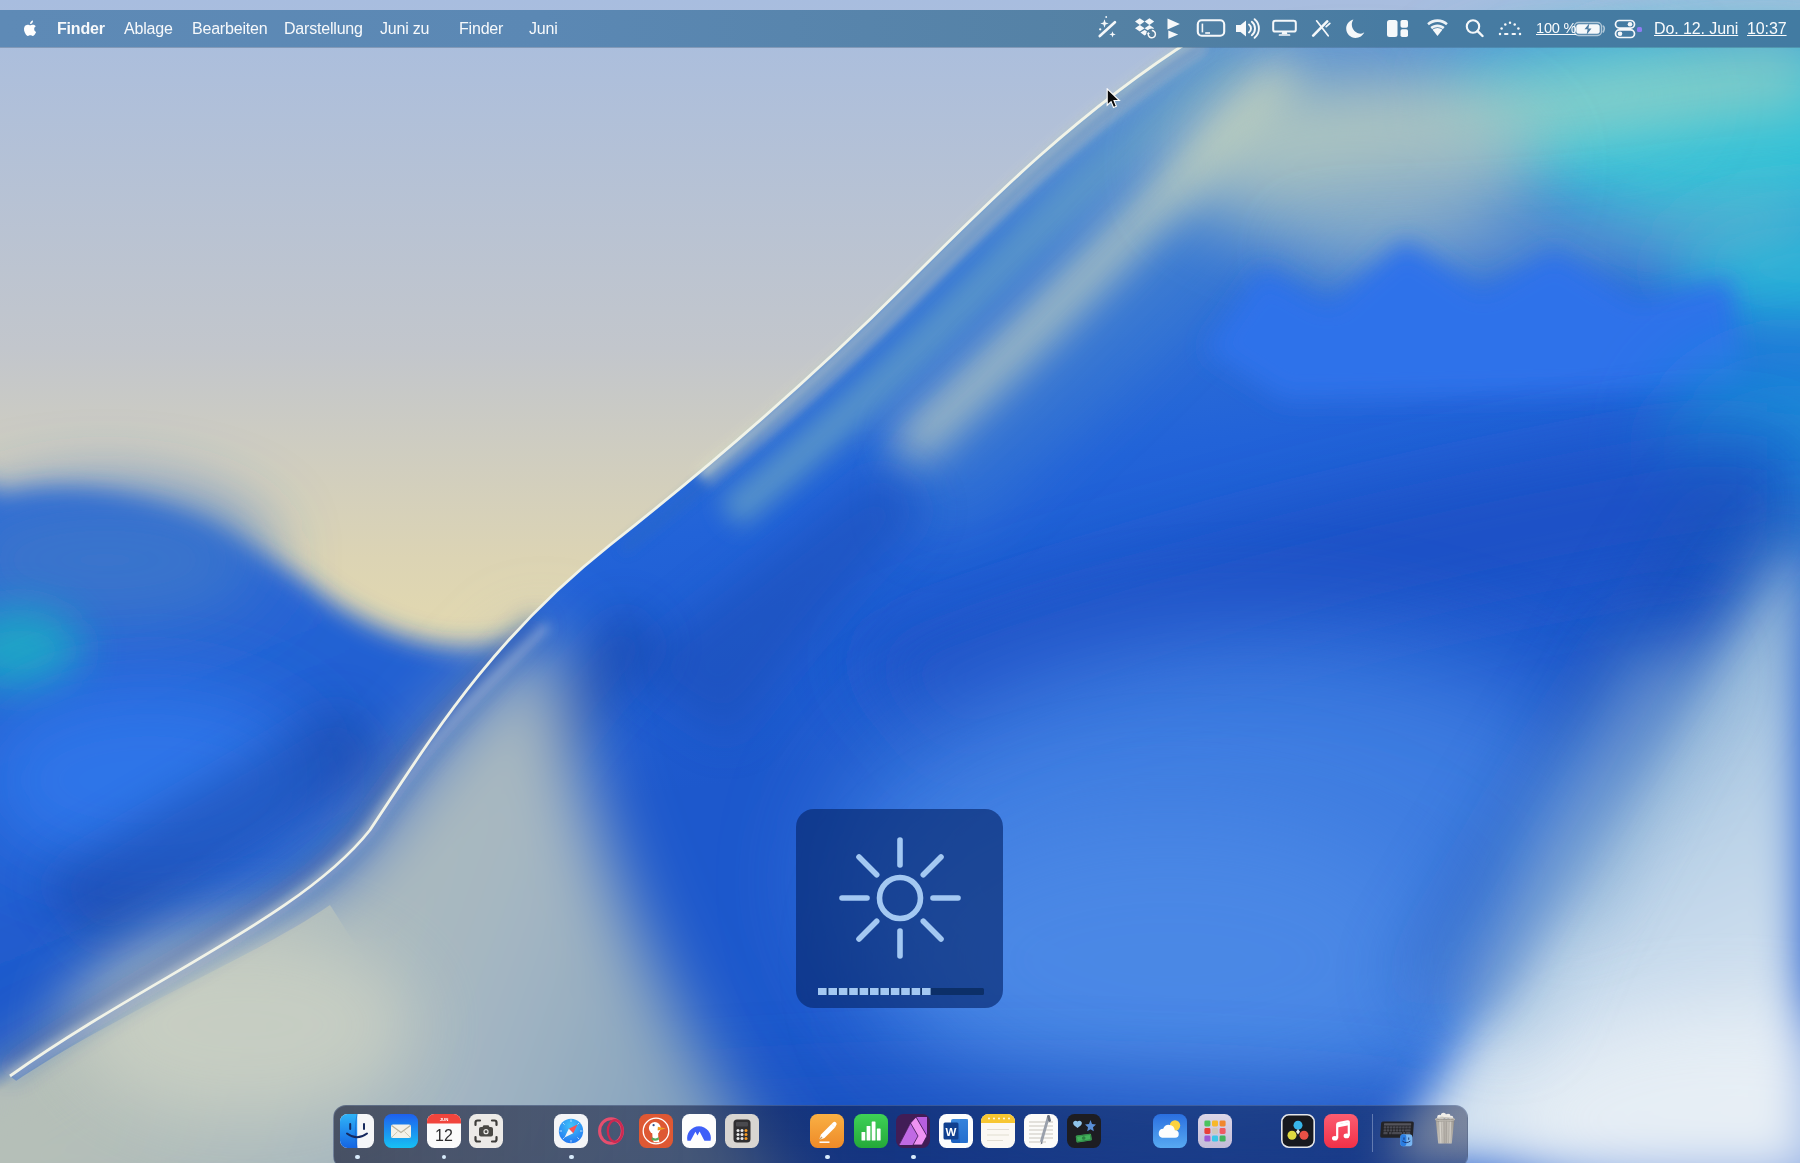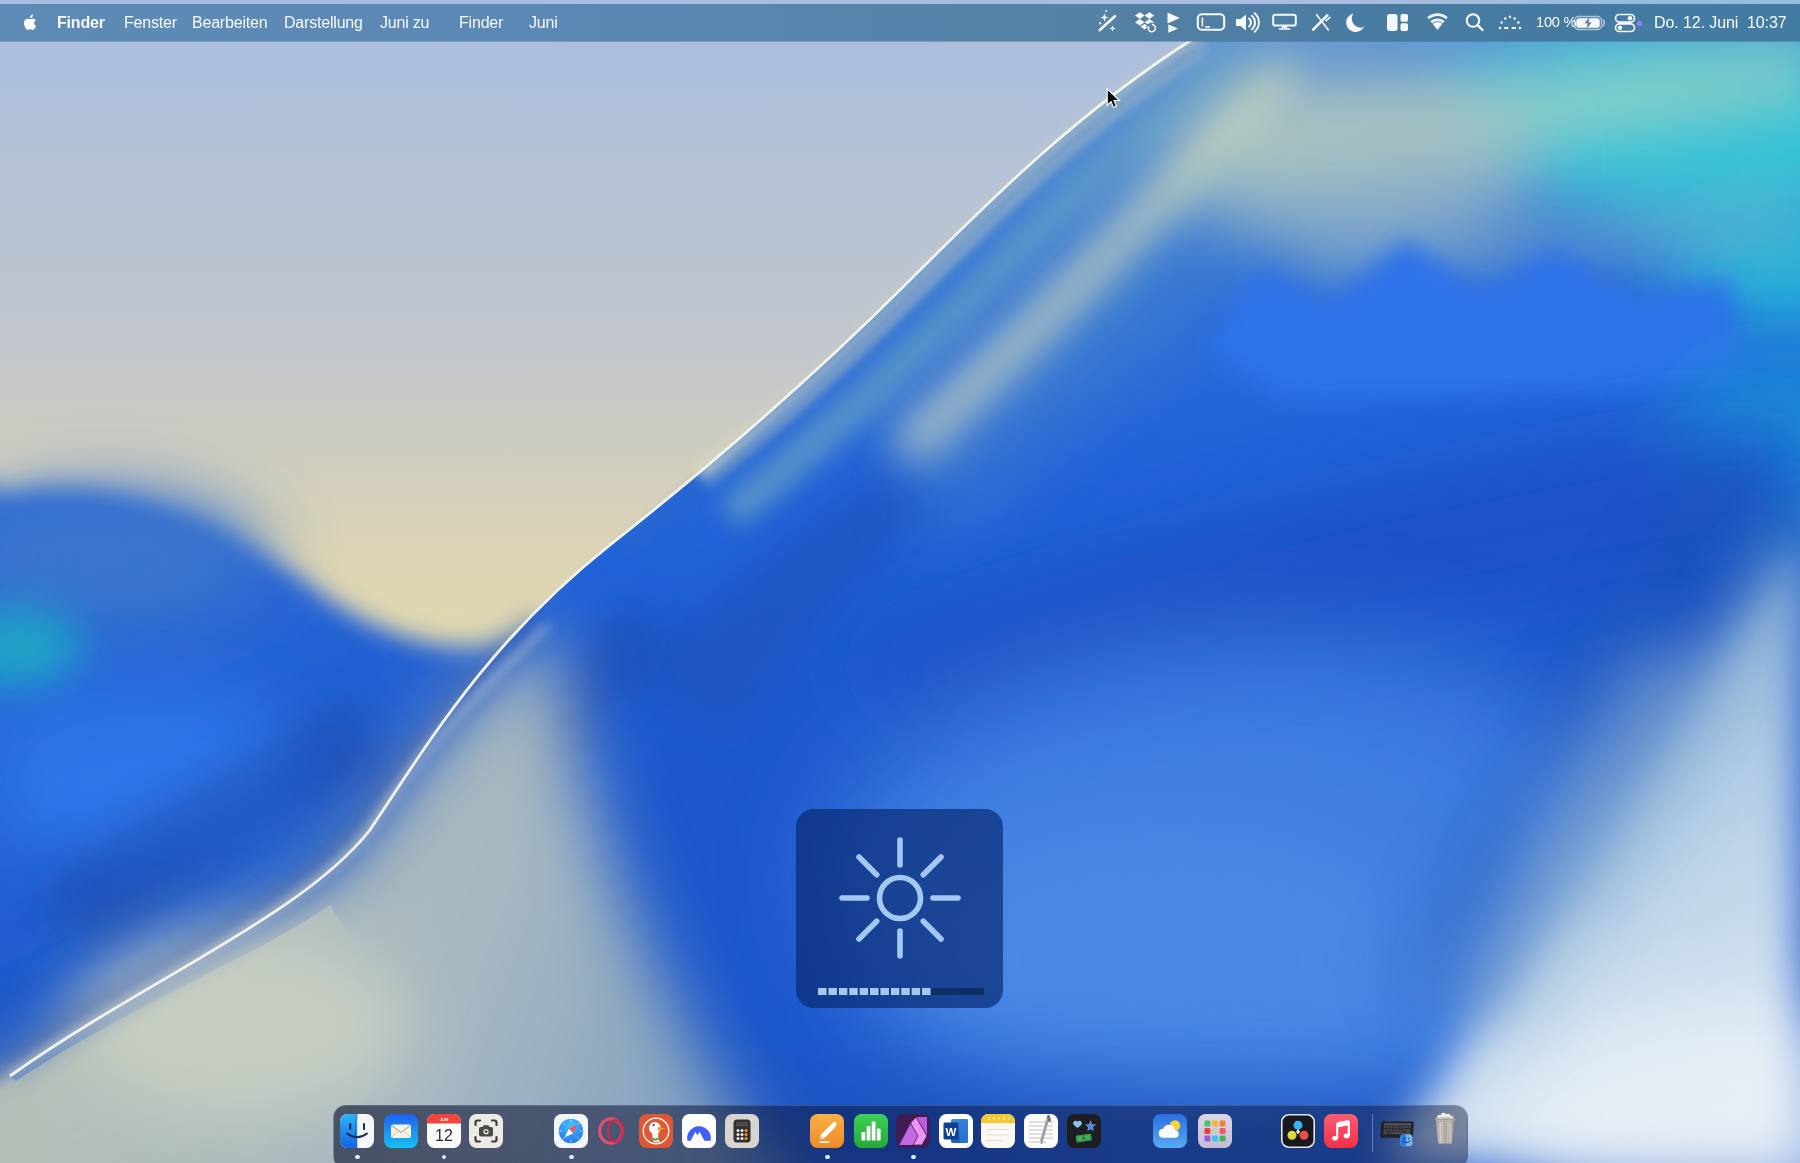--- a/index.html
+++ b/index.html
@@ -1,26 +1,26 @@
 <!DOCTYPE html>
 <html><head>
 <meta charset="utf-8">
 <style>
   * { margin:0; padding:0; box-sizing:border-box; }
   html,body { width:1800px; height:1163px; overflow:hidden; font-family:"Liberation Sans", sans-serif; }
   #stage { position:relative; width:1800px; height:1163px; overflow:hidden; background:#2166d8; }
   #wall { position:absolute; left:0; top:0; z-index:0; }
   
   #menubar {
-    position:absolute; left:0; top:4px; width:1800px; height:37px; z-index:10;
+    position:absolute; left:0; top:10px; width:1800px; height:37px; z-index:10;
     background:linear-gradient(90deg,#5e8ab6 0%,#5b88b4 30%,#5481a4 62%,#477ba2 78%,#427ba2 100%);
     display:flex; align-items:center; color:#fff; box-shadow:0 1px 0 rgba(55,85,115,0.35);
   }
   .mi { position:absolute; top:0; line-height:37px; font-size:16px; color:rgba(255,255,255,0.95); letter-spacing:-0.2px; }
-  .mtext { position:absolute; top:0; line-height:37px; font-size:16px; color:rgba(255,255,255,0.97); letter-spacing:-0.1px; }
+  .mtext { position:absolute; top:0; line-height:37px; font-size:16px; color:rgba(255,255,255,0.97); letter-spacing:-0.1px;text-decoration:underline; }
   .st { position:absolute; top:0; opacity:0.95; }
   
   #hud { position:absolute; left:796px; top:809px; width:207px; height:199px; border-radius:18px;
          background:rgba(8,42,114,0.68); z-index:5; }
   
   #dock { position:absolute; left:333px; top:1105px; width:1135px; height:64px; border-radius:13px;
           background:linear-gradient(90deg, rgba(10,16,44,0.62) 0%, rgba(12,18,52,0.52) 30%, rgba(13,20,56,0.46) 55%, rgba(13,20,56,0.44) 100%); border:1px solid rgba(150,180,225,0.26);
           z-index:8; }
   .dicon { position:absolute; top:8px; width:34px; height:34px; }
   .ddot { position:absolute; top:48.5px; width:4.5px; height:4.5px; border-radius:50%; background:#d8ebfb; z-index:9; }
@@ -144,21 +144,21 @@
   <path d="M 1196,37 C 1080,110 990,200 905,285 C 820,370 730,450 610,545
            C 490,640 430,740 370,830 C 302,916 148,978 10,1076" fill="none" stroke="#f1f3e8" stroke-width="2.8"></path>
 </svg>
 
 <div id="menubar">
   <svg style="position:absolute;left:23px;top:10px" width="13.5" height="17" viewBox="0 0 15 18">
     <path fill="#fff" d="M12.4,9.55c0-2.1,1.72-3.11,1.8-3.16c-0.98-1.43-2.51-1.63-3.05-1.65c-1.3-0.13-2.53,0.76-3.19,0.76 c-0.66,0-1.67-0.74-2.75-0.72C3.8,4.8,2.5,5.6,1.8,6.85c-1.46,2.53-0.37,6.27,1.05,8.32c0.69,1,1.52,2.13,2.6,2.09 c1.04-0.04,1.44-0.67,2.7-0.67c1.26,0,1.61,0.67,2.72,0.65c1.12-0.02,1.83-1.02,2.52-2.03c0.79-1.17,1.12-2.3,1.14-2.36 C14.5,12.84,12.4,12.03,12.4,9.55z"></path>
     <path fill="#fff" d="M10.3,2.86C10.87,2.16,11.26,1.2,11.15,0.23c-0.83,0.03-1.83,0.55-2.42,1.24C8.2,2.08,7.73,3.07,7.86,4.01 C8.78,4.08,9.72,3.55,10.3,2.86z"></path>
   </svg>
   <span class="mi" style="left:57px;font-weight:700">Finder</span>
-  <span class="mi" style="left:124px">Fenster</span>
+  <span class="mi" style="left:124px">Ablage</span>
   <span class="mi" style="left:192px">Bearbeiten</span>
   <span class="mi" style="left:284px">Darstellung</span>
   <span class="mi" style="left:380px">Juni zu</span>
   <span class="mi" style="left:459px">Finder</span>
   <span class="mi" style="left:529px">Juni</span>
 
   <svg class="st" style="left:1094px" width="28" height="37" viewBox="0 0 28 37">
     <line x1="5.8" y1="26" x2="20.9" y2="12.2" stroke="#fff" stroke-width="2.6" stroke-linecap="round"></line>
     <path fill="#fff" d="M10.5,9.3 L11.6,12.4 L14.7,13.5 L11.6,14.6 L10.5,17.7 L9.4,14.6 L6.3,13.5 L9.4,12.4 Z"></path>
     <path fill="#fff" d="M18.5,21.2 L19.3,23.6 L21.7,24.4 L19.3,25.2 L18.5,27.6 L17.7,25.2 L15.3,24.4 L17.7,23.6 Z"></path>

